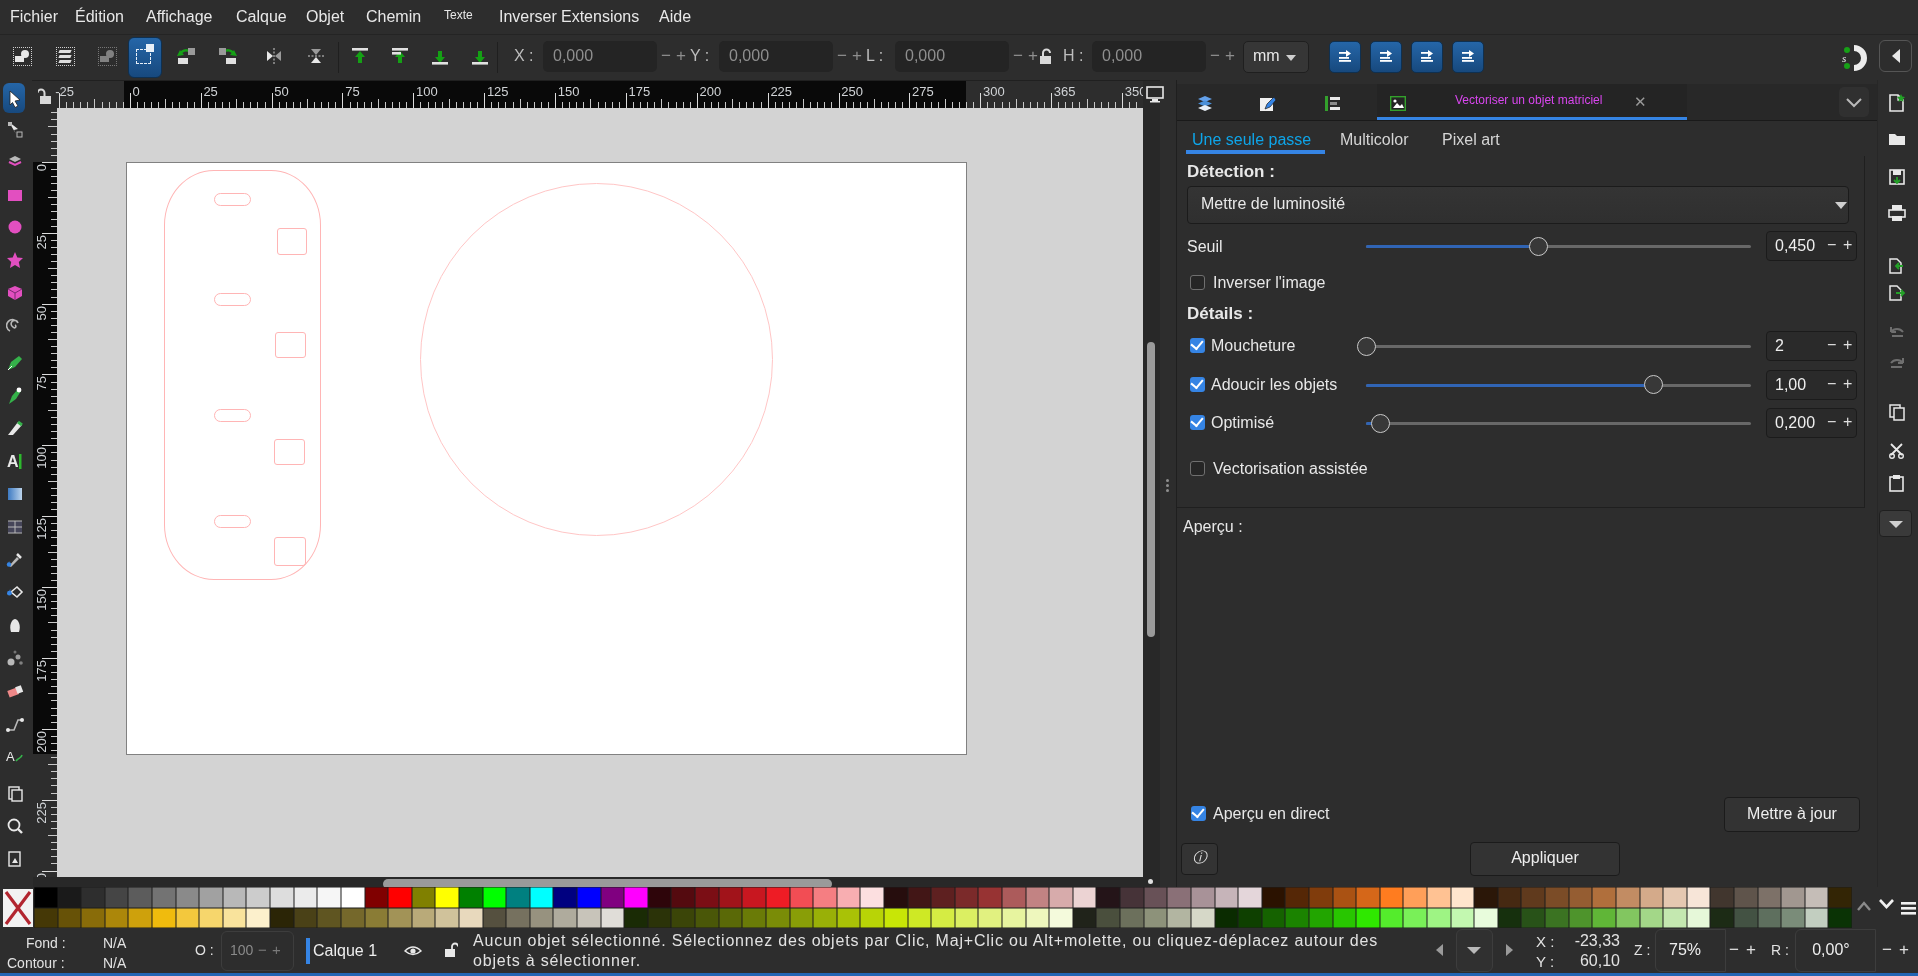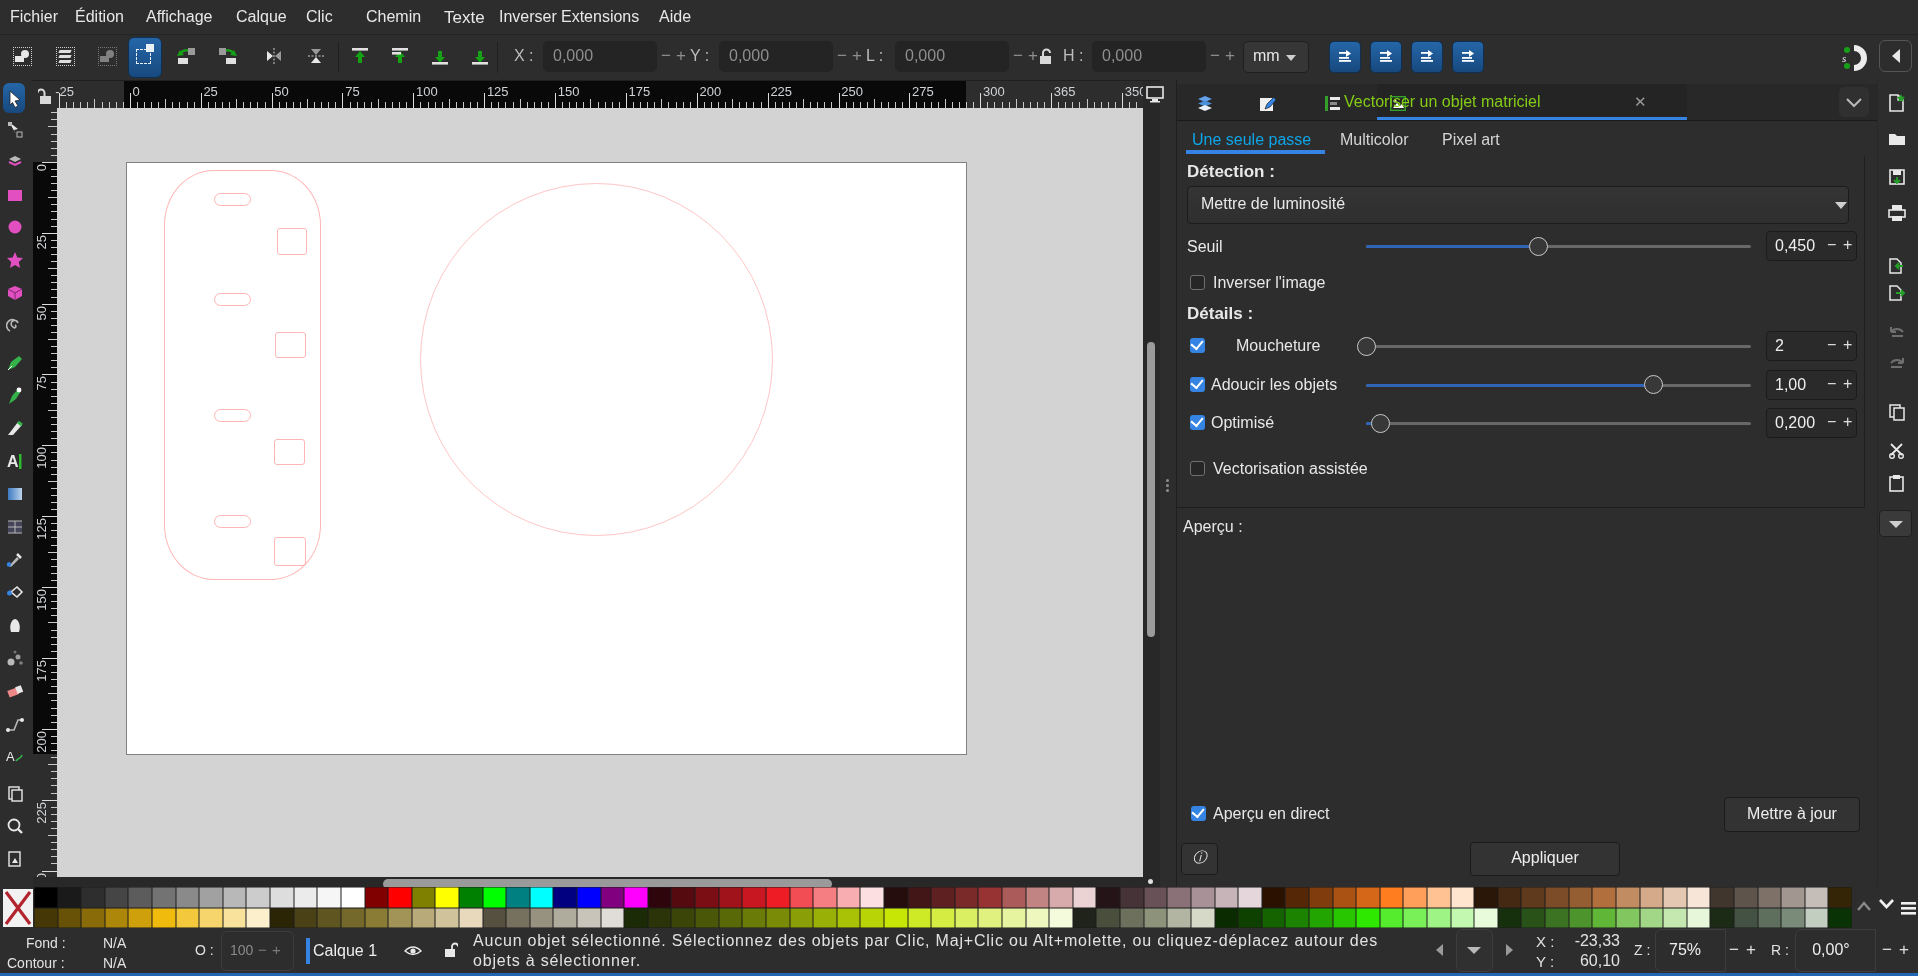--- a/index.html
+++ b/index.html
@@ -15,23 +15,23 @@
 .knob{position:absolute;width:19px;height:19px;border-radius:50%;background:#383838;
 border:1.5px solid #c9c9c9;box-sizing:border-box;}
 .mp{position:absolute;color:#e8e8e8;font-size:17px;font-weight:bold;}
 </style></head><body>
 
 <div style="position:absolute;left:0;top:0;width:1918px;height:34px;background:#2d2d2d;border-bottom:1px solid #242424;"></div>
 <span class="txt" style="left:10px;top:8px;font-size:16px;color:#e8e8e8">Fichier</span>
 <span class="txt" style="left:75px;top:8px;font-size:16px;color:#e8e8e8">Édition</span>
 <span class="txt" style="left:146px;top:8px;font-size:16px;color:#e8e8e8">Affichage</span>
 <span class="txt" style="left:236px;top:8px;font-size:16px;color:#e8e8e8">Calque</span>
-<span class="txt" style="left:306px;top:8px;font-size:16px;color:#e8e8e8">Clic</span>
+<span class="txt" style="left:306px;top:8px;font-size:16px;color:#e8e8e8">Objet</span>
 <span class="txt" style="left:366px;top:8px;font-size:16px;color:#e8e8e8">Chemin</span>
-<span class="txt" style="left:444px;top:8px;font-size:17px;color:#e8e8e8">Texte</span>
+<span class="txt" style="left:444px;top:8px;font-size:12px;color:#e8e8e8">Texte</span>
 <span class="txt" style="left:499px;top:8px;font-size:16px;color:#e8e8e8">Inverser</span>
 <span class="txt" style="left:561px;top:8px;font-size:16px;color:#e8e8e8">Extensions</span>
 <span class="txt" style="left:659px;top:8px;font-size:16px;color:#e8e8e8">Aide</span>
 <div style="position:absolute;left:0;top:35px;width:1918px;height:45px;background:#2d2d2d;border-bottom:1px solid #202020;"></div>
 <div style="position:absolute;left:13px;top:47px;width:17px;height:17px;border:1px dotted #cfcfcf;">
     <div style="position:absolute;left:7px;top:2px;width:8px;height:8px;border-radius:50%;background:#e8e8e8"></div>
     <div style="position:absolute;left:1px;top:8px;width:9px;height:6px;background:#e8e8e8"></div>
   </div>
 <div style="position:absolute;left:56px;top:47px;width:17px;height:17px;border:1px dotted #cfcfcf;">
     <div style="position:absolute;left:2px;top:2px;width:12px;height:3px;background:#dedede;transform:skewX(-24deg)"></div>
@@ -347,21 +347,21 @@
     <rect x="5" y="7" width="7" height="3" fill="#8a8a8a"></rect>
     <rect x="5" y="12" width="10" height="3" fill="#e8e8e8"></rect>
   </svg>
 <div style="position:absolute;left:1377px;top:84px;width:310px;height:36px;background:#242424;"></div>
 <div style="position:absolute;left:1377px;top:117px;width:310px;height:3px;background:#3584e4;"></div>
 <svg style="position:absolute;left:1390px;top:96px;" width="16" height="15" viewBox="0 0 16 15">
     <rect x="0.7" y="0.7" width="14.6" height="13.6" fill="none" stroke="#33a02c" stroke-width="1.4"></rect>
     <circle cx="5" cy="5" r="1.6" fill="#fff"></circle>
     <path d="M3 12 L7 7 L10 10 L12 8 L14 12 Z" fill="#fff"></path>
   </svg>
-<span class="txt" style="left:1344px;top:93px;font-size:16px;color:#84cc16">Vectoriser un objet matriciel</span>
+<span class="txt" style="left:1455px;top:93px;font-size:12px;color:#d946ef">Vectoriser un objet matriciel</span>
 <span class="txt" style="left:1634px;top:93px;font-size:15px;color:#9a9a9a">✕</span>
 <div style="position:absolute;left:1839px;top:87px;width:30px;height:30px;background:#303030;border-radius:5px;"></div>
 <svg style="position:absolute;left:1846px;top:98px;" width="16" height="10" viewBox="0 0 16 10">
     <path d="M1 1 L8 8 L15 1" stroke="#b9b9b9" stroke-width="2" fill="none"></path>
   </svg>
 <span class="txt" style="left:1192px;top:131px;font-size:16px;color:#0ea5e9">Une seule passe</span>
 <span class="txt" style="left:1340px;top:131px;font-size:16px;color:#d5d5d5">Multicolor</span>
 <span class="txt" style="left:1442px;top:131px;font-size:16px;color:#d5d5d5">Pixel art</span>
 <div style="position:absolute;left:1186px;top:150px;width:139px;height:4px;background:#3584e4;"></div>
 <span class="mp txt" style="left:1187px;top:162px">Détection :</span>
@@ -375,21 +375,21 @@
 <div style="position:absolute;left:1366px;top:245px;width:163px;height:3px;background:#3064b4;border-radius:2px;"></div>
 <div class="knob" style="left:1528.5px;top:236.5px"></div>
 <div style="position:absolute;left:1766px;top:231px;width:91px;height:30px;background:#2a2a2a;border:1px solid #1b1b1b;border-radius:4px;box-sizing:border-box;"></div>
 <span class="txt" style="left:1775px;top:237px;font-size:16px;color:#eeeeee">0,450</span>
 <span class="txt" style="left:1827px;top:236px;font-size:16px;color:#e0e0e0">−</span>
 <span class="txt" style="left:1843px;top:236px;font-size:16px;color:#e0e0e0">+</span>
 <div class="cb off" style="left:1190px;top:275px"></div>
 <span class="txt" style="left:1213px;top:274px;font-size:16px;color:#e8e8e8">Inverser l'image</span>
 <span class="mp txt" style="left:1187px;top:304px">Détails :</span>
 <div class="cb on" style="left:1190px;top:338px"></div>
-<span class="txt" style="left:1236px;top:337px;font-size:16px;color:#e8e8e8">Moucheture</span>
+<span class="txt" style="left:1211px;top:337px;font-size:16px;color:#e8e8e8">Moucheture</span>
 <div style="position:absolute;left:1366px;top:345px;width:385px;height:3px;background:#686868;border-radius:2px;"></div>
 <div class="knob" style="left:1356.5px;top:336.5px"></div>
 <div style="position:absolute;left:1766px;top:331px;width:91px;height:30px;background:#2a2a2a;border:1px solid #1b1b1b;border-radius:4px;box-sizing:border-box;"></div>
 <span class="txt" style="left:1775px;top:337px;font-size:16px;color:#eeeeee">2</span>
 <span class="txt" style="left:1827px;top:336px;font-size:16px;color:#e0e0e0">−</span>
 <span class="txt" style="left:1843px;top:336px;font-size:16px;color:#e0e0e0">+</span>
 <div class="cb on" style="left:1190px;top:376.5px"></div>
 <span class="txt" style="left:1211px;top:375.5px;font-size:16px;color:#e8e8e8">Adoucir les objets</span>
 <div style="position:absolute;left:1366px;top:383.5px;width:385px;height:3px;background:#686868;border-radius:2px;"></div>
 <div style="position:absolute;left:1366px;top:383.5px;width:287px;height:3px;background:#3064b4;border-radius:2px;"></div>

